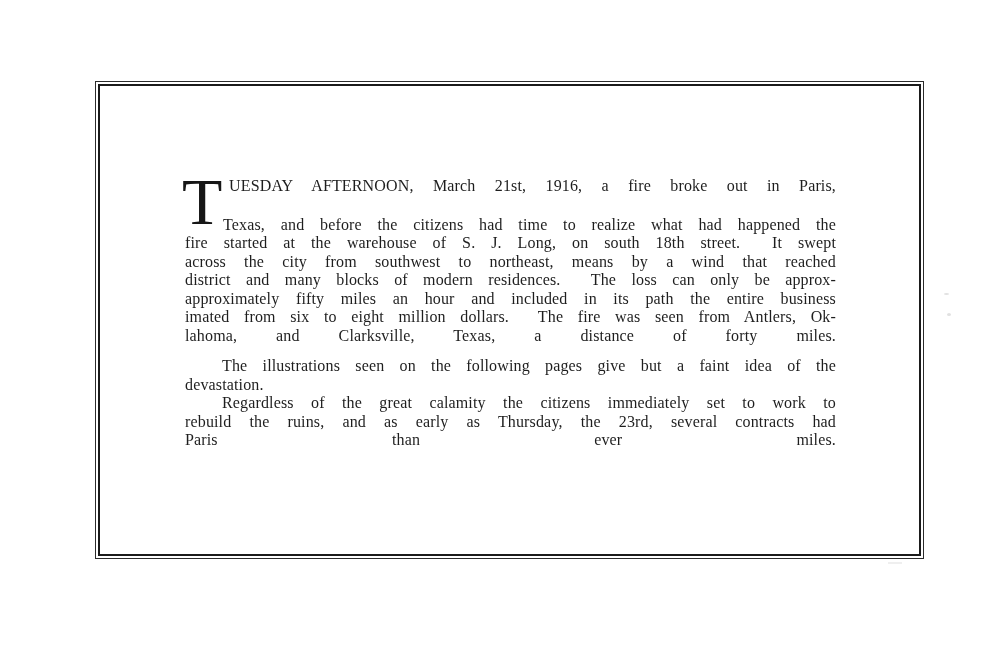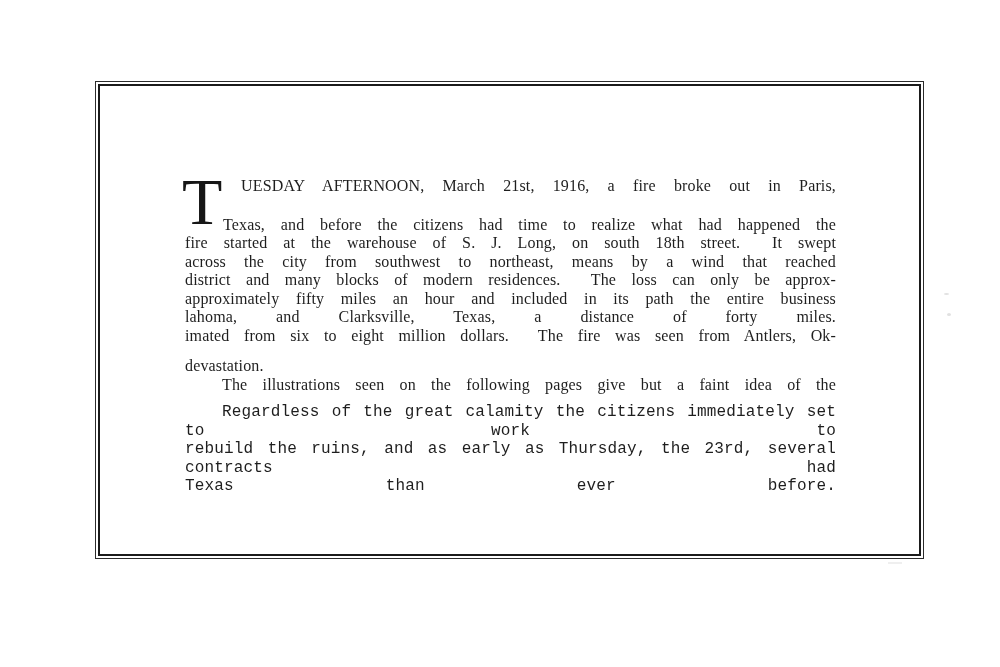--- a/index.html
+++ b/index.html
@@ -41,25 +41,25 @@
     word-spacing: 1.5px;
   }
   .line {
     text-align: justify;
     text-align-last: justify;
     white-space: normal;
   }
   .line-last {
     text-align: left;
   }
-  .dc1 { padding-left: 56px; }
+  .dc1 { padding-left: 44px; }
   .dc2 { padding-left: 38px; margin-top: 20px; }
   .indent { text-indent: 37px; }
   .para-2 { margin-top: 12px; }
-  .para-3 { margin-top: 9px; font-family: Liberation Mono, monospace; }
+  .para-3 { margin-top: 0; }
   .dropcap {
     position: absolute;
     left: -3px;
     top: -8px;
     font-size: 66px;
     line-height: 1;
     color: #161616;
   }
   .speck {
     position: absolute;
@@ -84,33 +84,33 @@
 
     <span class="dropcap">T</span>
 
     <div>
       <div class="line dc1">UESDAY AFTERNOON, March 21st, 1916, a fire broke out in Paris,</div>
       <div class="line dc2">Texas, and before the citizens had time to realize what had happened the</div>
       <div class="line">fire started at the warehouse of S. J. Long, on south 18th street.&nbsp; It swept</div>
       <div class="line">across the city from southwest to northeast, means by a wind that reached</div>
       <div class="line">district and many blocks of modern residences.&nbsp; The loss can only be approx-</div>
       <div class="line">approximately fifty miles an hour and included in its path the entire business</div>
+      <div class="line">imated from six to eight million dollars.&nbsp; The fire was seen from Antlers, Ok-</div>
       <div class="line line-last">lahoma, and Clarksville, Texas, a distance of forty miles.</div>
-      <div class="line">imated from six to eight million dollars.&nbsp; The fire was seen from Antlers, Ok-</div>
     </div>
 
     <div class="para-2">
+      <div class="line indent">The illustrations seen on the following pages give but a faint idea of the</div>
       <div class="line line-last">devastation.</div>
-      <div class="line indent">The illustrations seen on the following pages give but a faint idea of the</div>
     </div>
 
     <div class="para-3">
       <div class="line indent">Regardless of the great calamity the citizens immediately set to work to</div>
       <div class="line">rebuild the ruins, and as early as Thursday, the 23rd, several contracts had</div>
-      <div class="line line-last">Texas than ever before.</div>
+      <div class="line line-last">Paris than ever miles.</div>
     </div>
 
   </div>
 
   <div class="speck speck-1"></div>
   <div class="speck speck-2"></div>
   <div class="speck speck-3"></div>
 
 </div>
 

